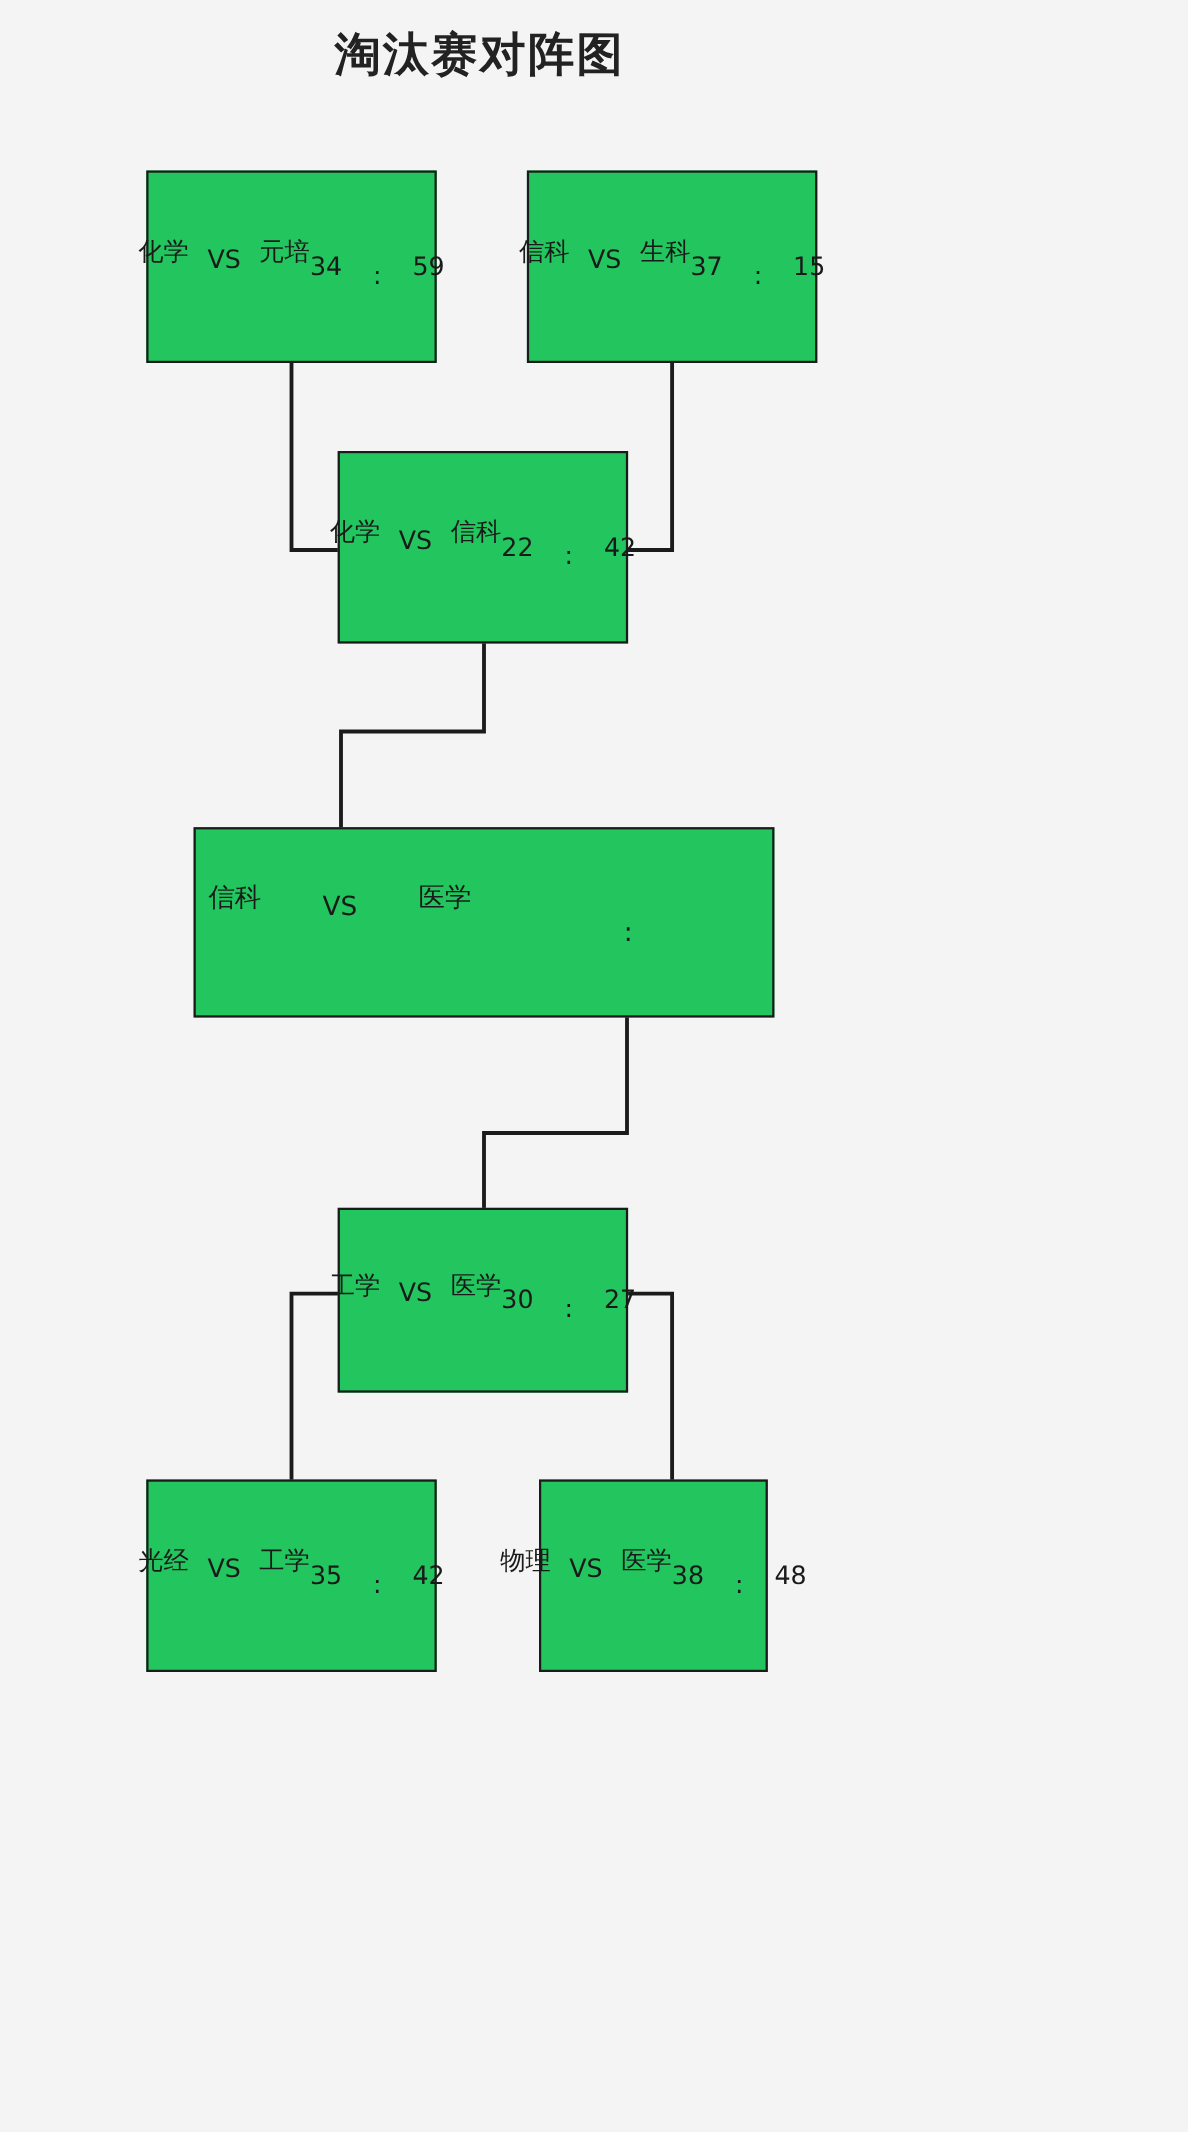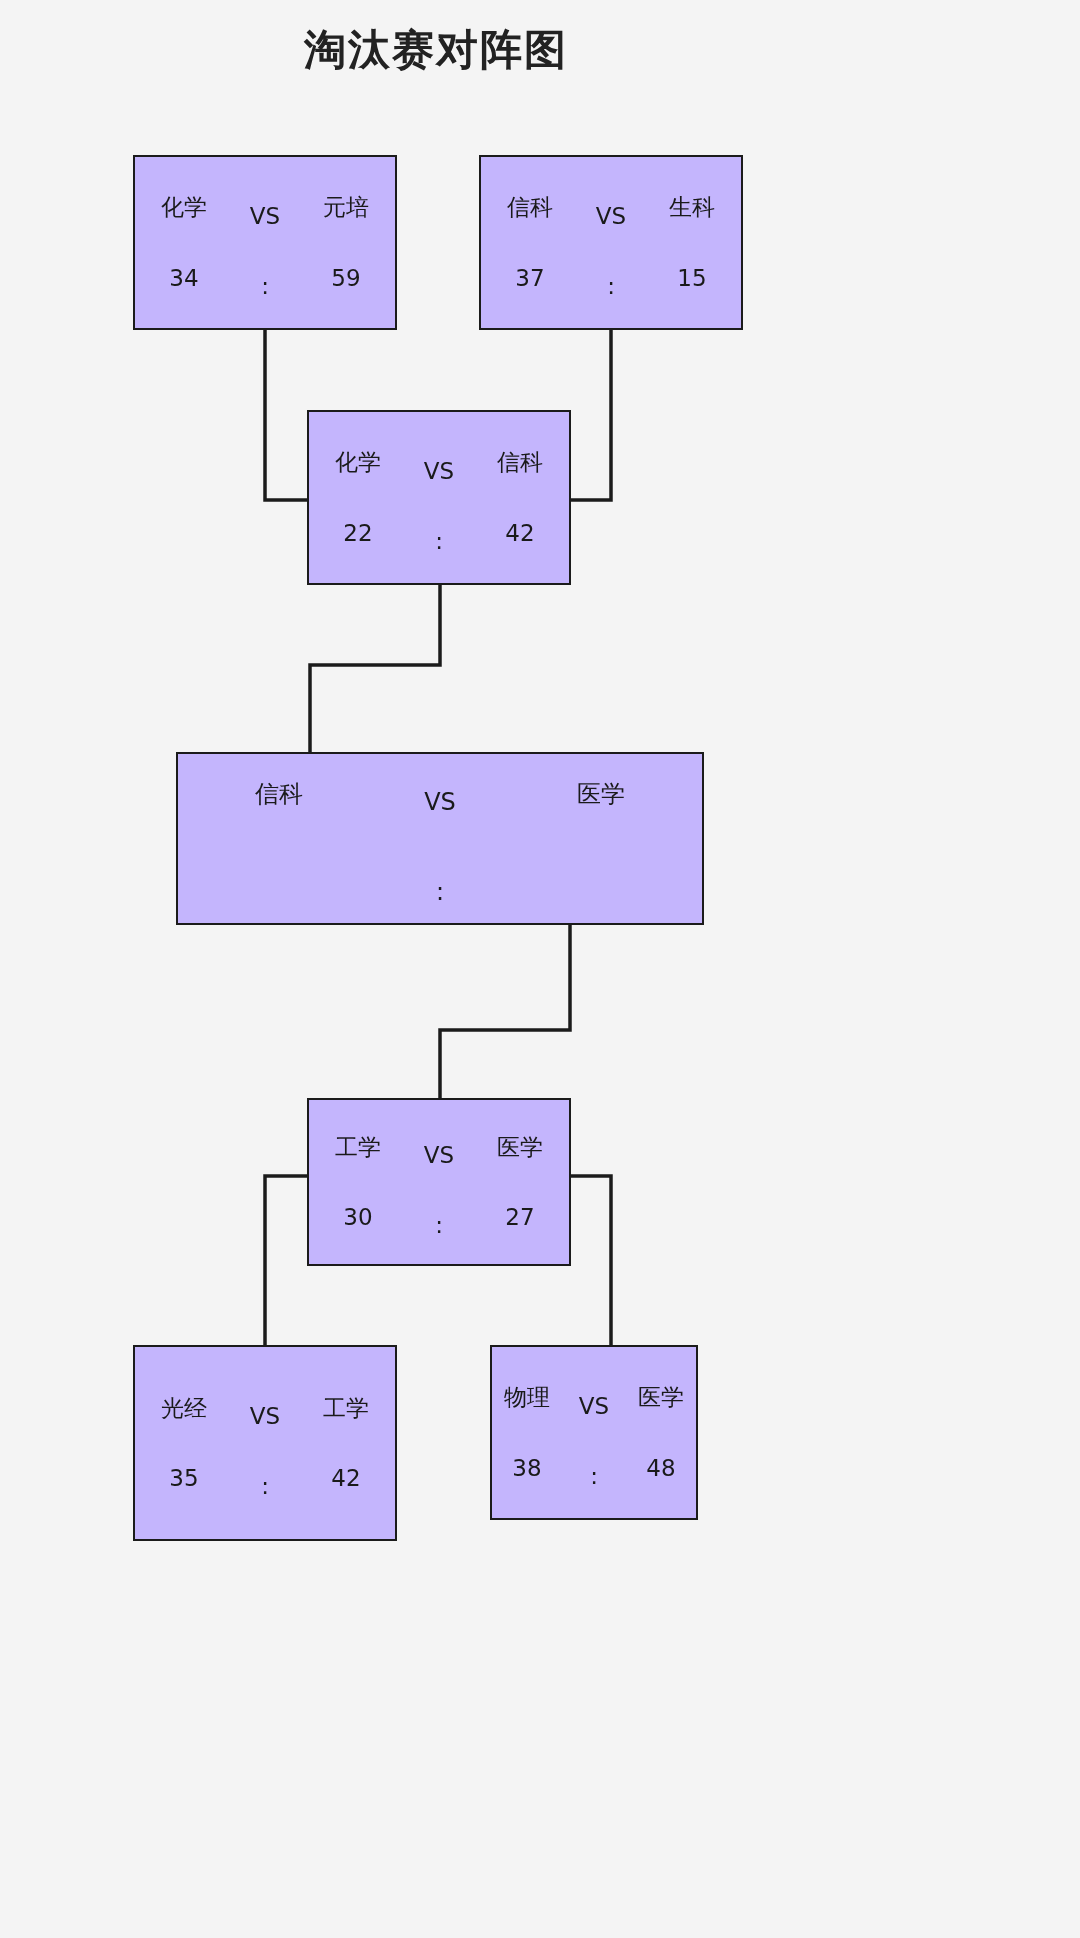--- a/index.html
+++ b/index.html
@@ -42,24 +42,24 @@
     left: 0;
     top: 0;
     width: 1080px;
     height: 1938px;
     pointer-events: none;
   }
 
   .match-box {
     position: absolute;
     box-sizing: border-box;
-    background: #c4b5fd;
+    background: #22c55e;
     border: 2.5px solid #1b1b1b;
     display: flex;
-    flex-direction: column;
+    flex-direction: row;
     justify-content: center;
     z-index: 2;
   }
 
   .team-row, .score-row {
     display: flex;
     flex-direction: row;
     align-items: center;
     justify-content: center;
     width: 100%;
@@ -183,21 +183,21 @@
       <span class="cell-mid">VS</span>
       <span class="cell-right">医学</span>
     </div>
     <div class="score-row">
       <span class="cell-left">30</span>
       <span class="cell-mid">:</span>
       <span class="cell-right">27</span>
     </div>
   </div>
 
-  <div class="match-box" style="left:133px; top:1345px; width:264px; height:196px;">
+  <div class="match-box" style="left:133px; top:1345px; width:264px; height:175px;">
     <div class="team-row">
       <span class="cell-left">光经</span>
       <span class="cell-mid">VS</span>
       <span class="cell-right">工学</span>
     </div>
     <div class="score-row">
       <span class="cell-left">35</span>
       <span class="cell-mid">:</span>
       <span class="cell-right">42</span>
     </div>

